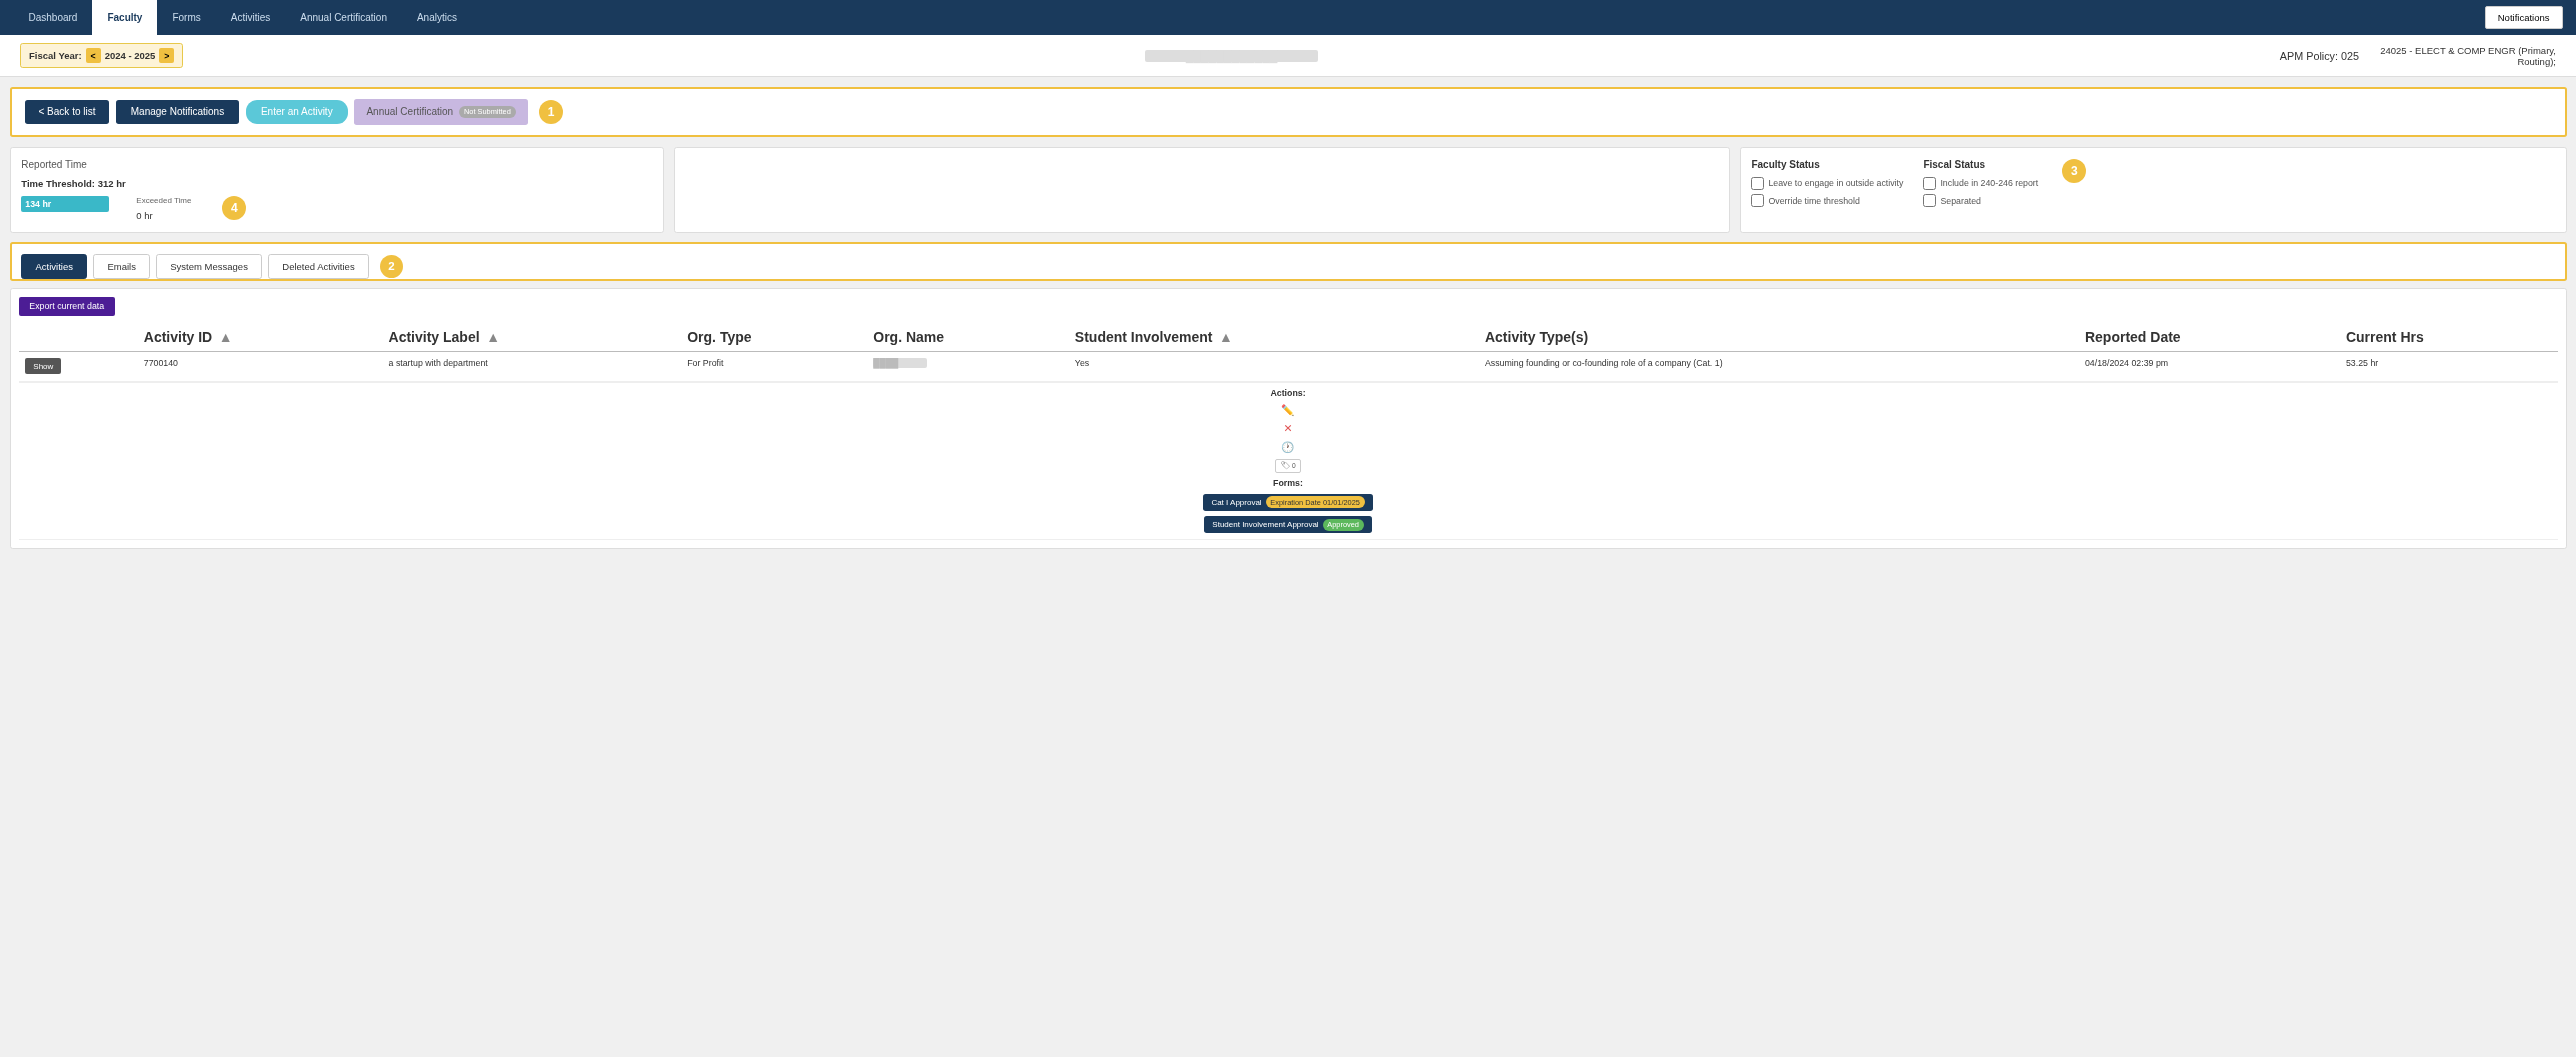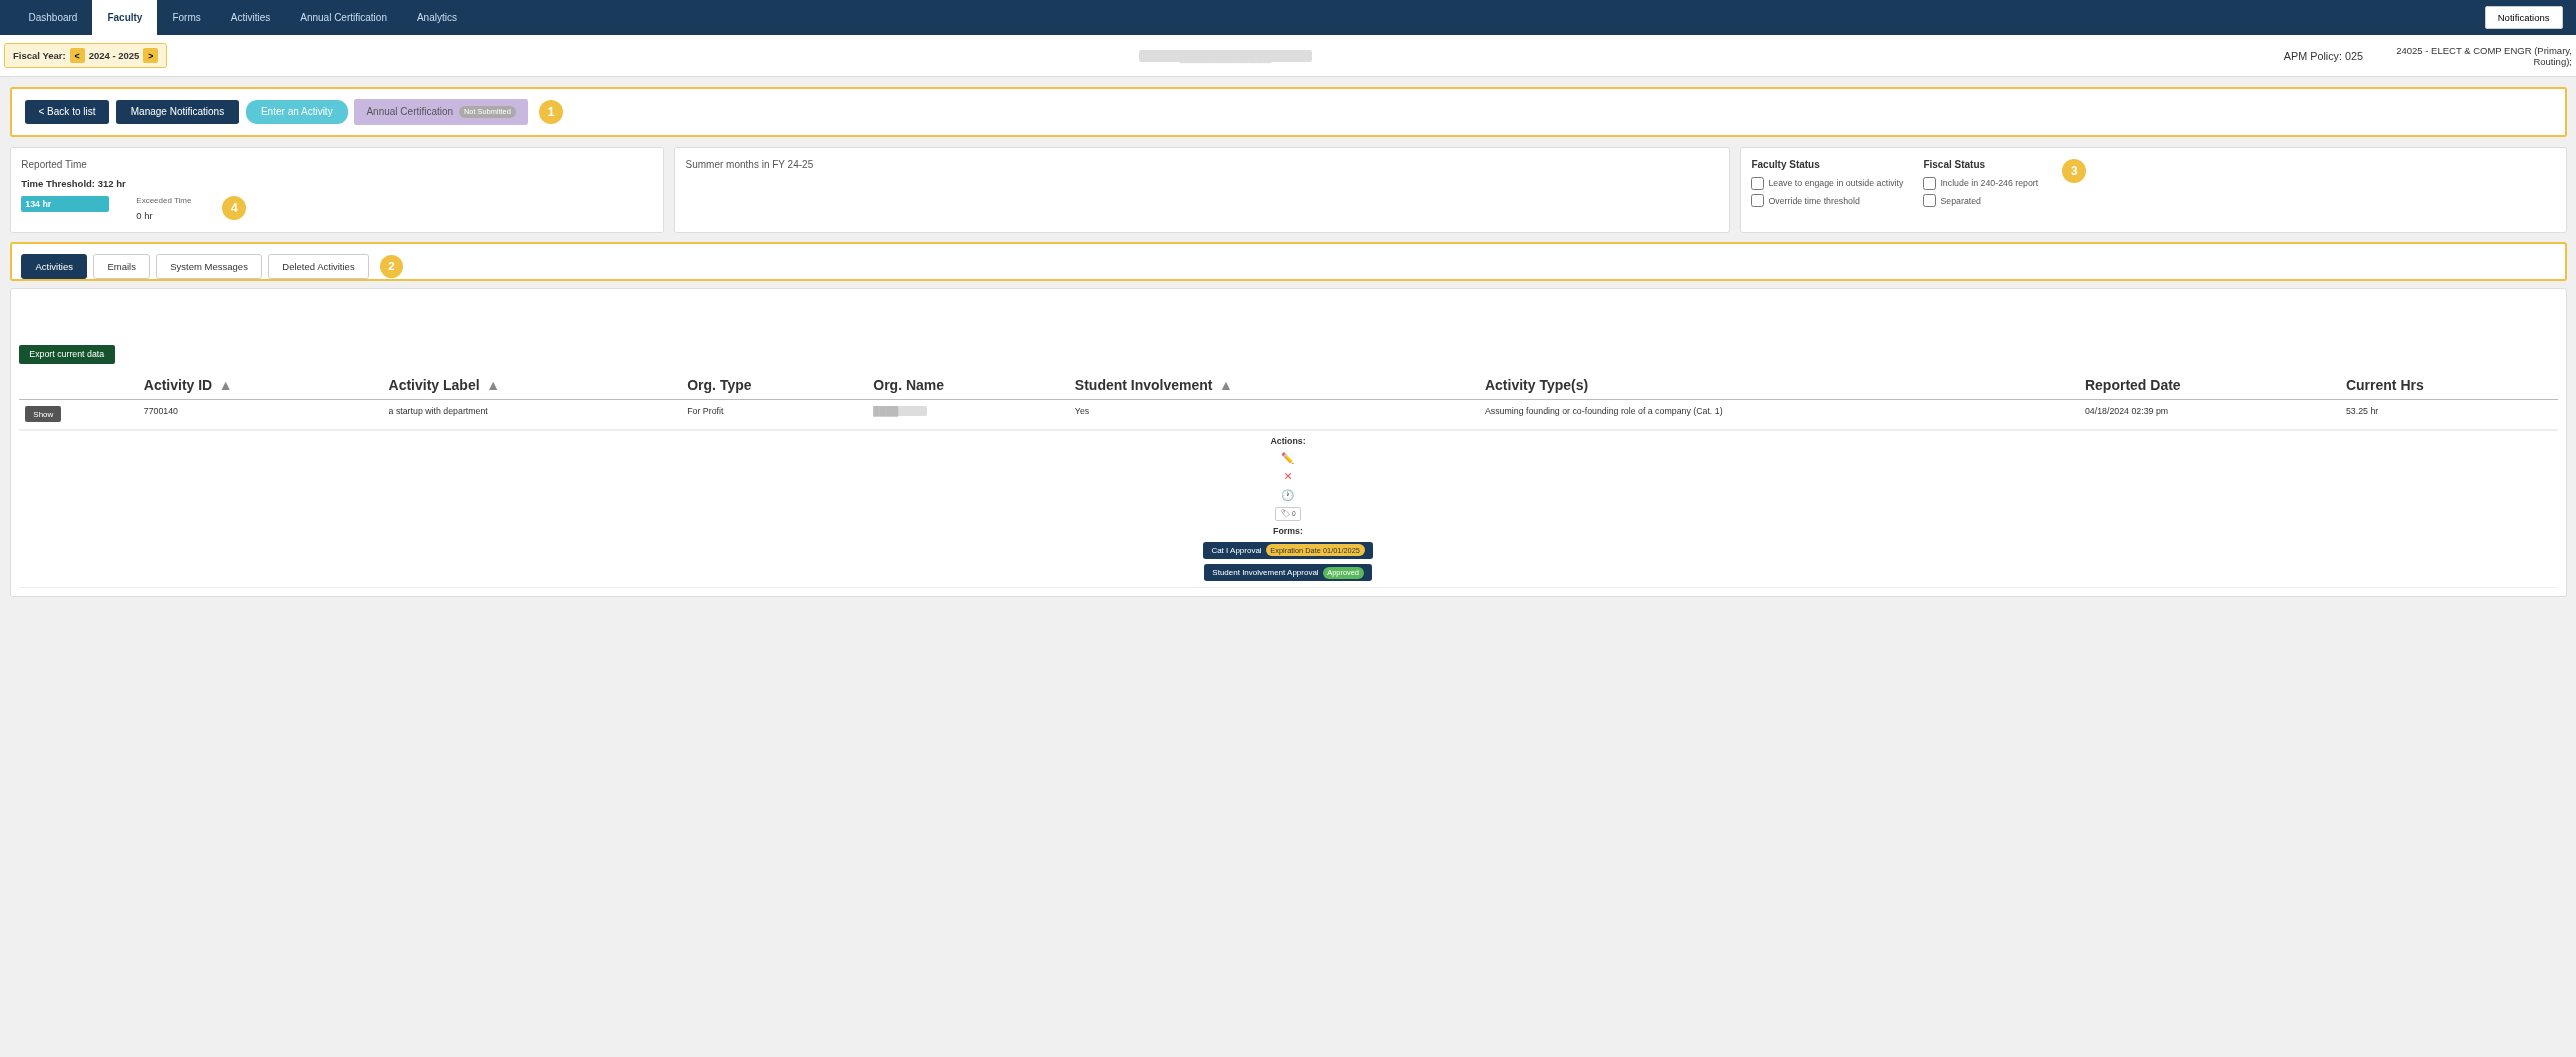--- a/index.html
+++ b/index.html
@@ -34,25 +34,25 @@
       border: 0.7px solid #ccc;
       padding: 4.7px 12px;
       cursor: pointer;
       font-size: 9.5px;
       border-radius: 2px;
     }
 
     
     .info-bar {
       background: white;
-      padding: 8px 4px;
+      padding: 8px 20px;
       display: flex;
       align-items: center;
       border-bottom: 0.7px solid #ddd;
-      gap: 20px;
+      gap: 8px;
     }
     .fiscal-year-control {
       display: flex;
       align-items: center;
       gap: 4px;
       background: #fdf3d7;
       border: 0.7px solid #e8c84a;
       padding: 4px 8px;
       border-radius: 2.7px;
       font-weight: bold;
@@ -319,29 +319,28 @@
 
     
     .table-area {
       margin: 6.8px 9.5px 9.5px 9.5px;
       background: white;
       border: 0.7px solid #ddd;
       border-radius: 2.7px;
       padding: 8px;
     }
     .export-btn {
-      background: #14532d;
+      background: #4c1d95;
       color: white;
       border: none;
       padding: 4.7px 10.8px;
       cursor: pointer;
       font-size: 8.8px;
       border-radius: 2px;
       margin-bottom: 8px;
-      margin-top: 48px;
     }
     .data-table {
       width: 100%;
       border-collapse: collapse;
       font-size: 8.8px;
     }
     .data-table th {
       border-bottom: 1.4px solid #bbb;
       padding: 5.4px 6.8px;
       text-align: left;
@@ -488,21 +487,20 @@
       </div>
       <div class="time-col">
         <label>Exceeded Time</label>
         <div class="exceeded-val">0 hr</div>
       </div>
       <div class="circle-num">4</div>
     </div>
   </div>
 
   <div class="panel summer-months-panel">
-    <div class="panel-title">Summer months in FY 24-25</div>
   </div>
 
   <div class="panel faculty-status-panel">
     <div class="status-row">
       <div class="status-col">
         <h3>Faculty Status</h3>
         <label>
           <input type="checkbox" style="">
           <span>Leave to engage in outside activity</span>
         </label>

